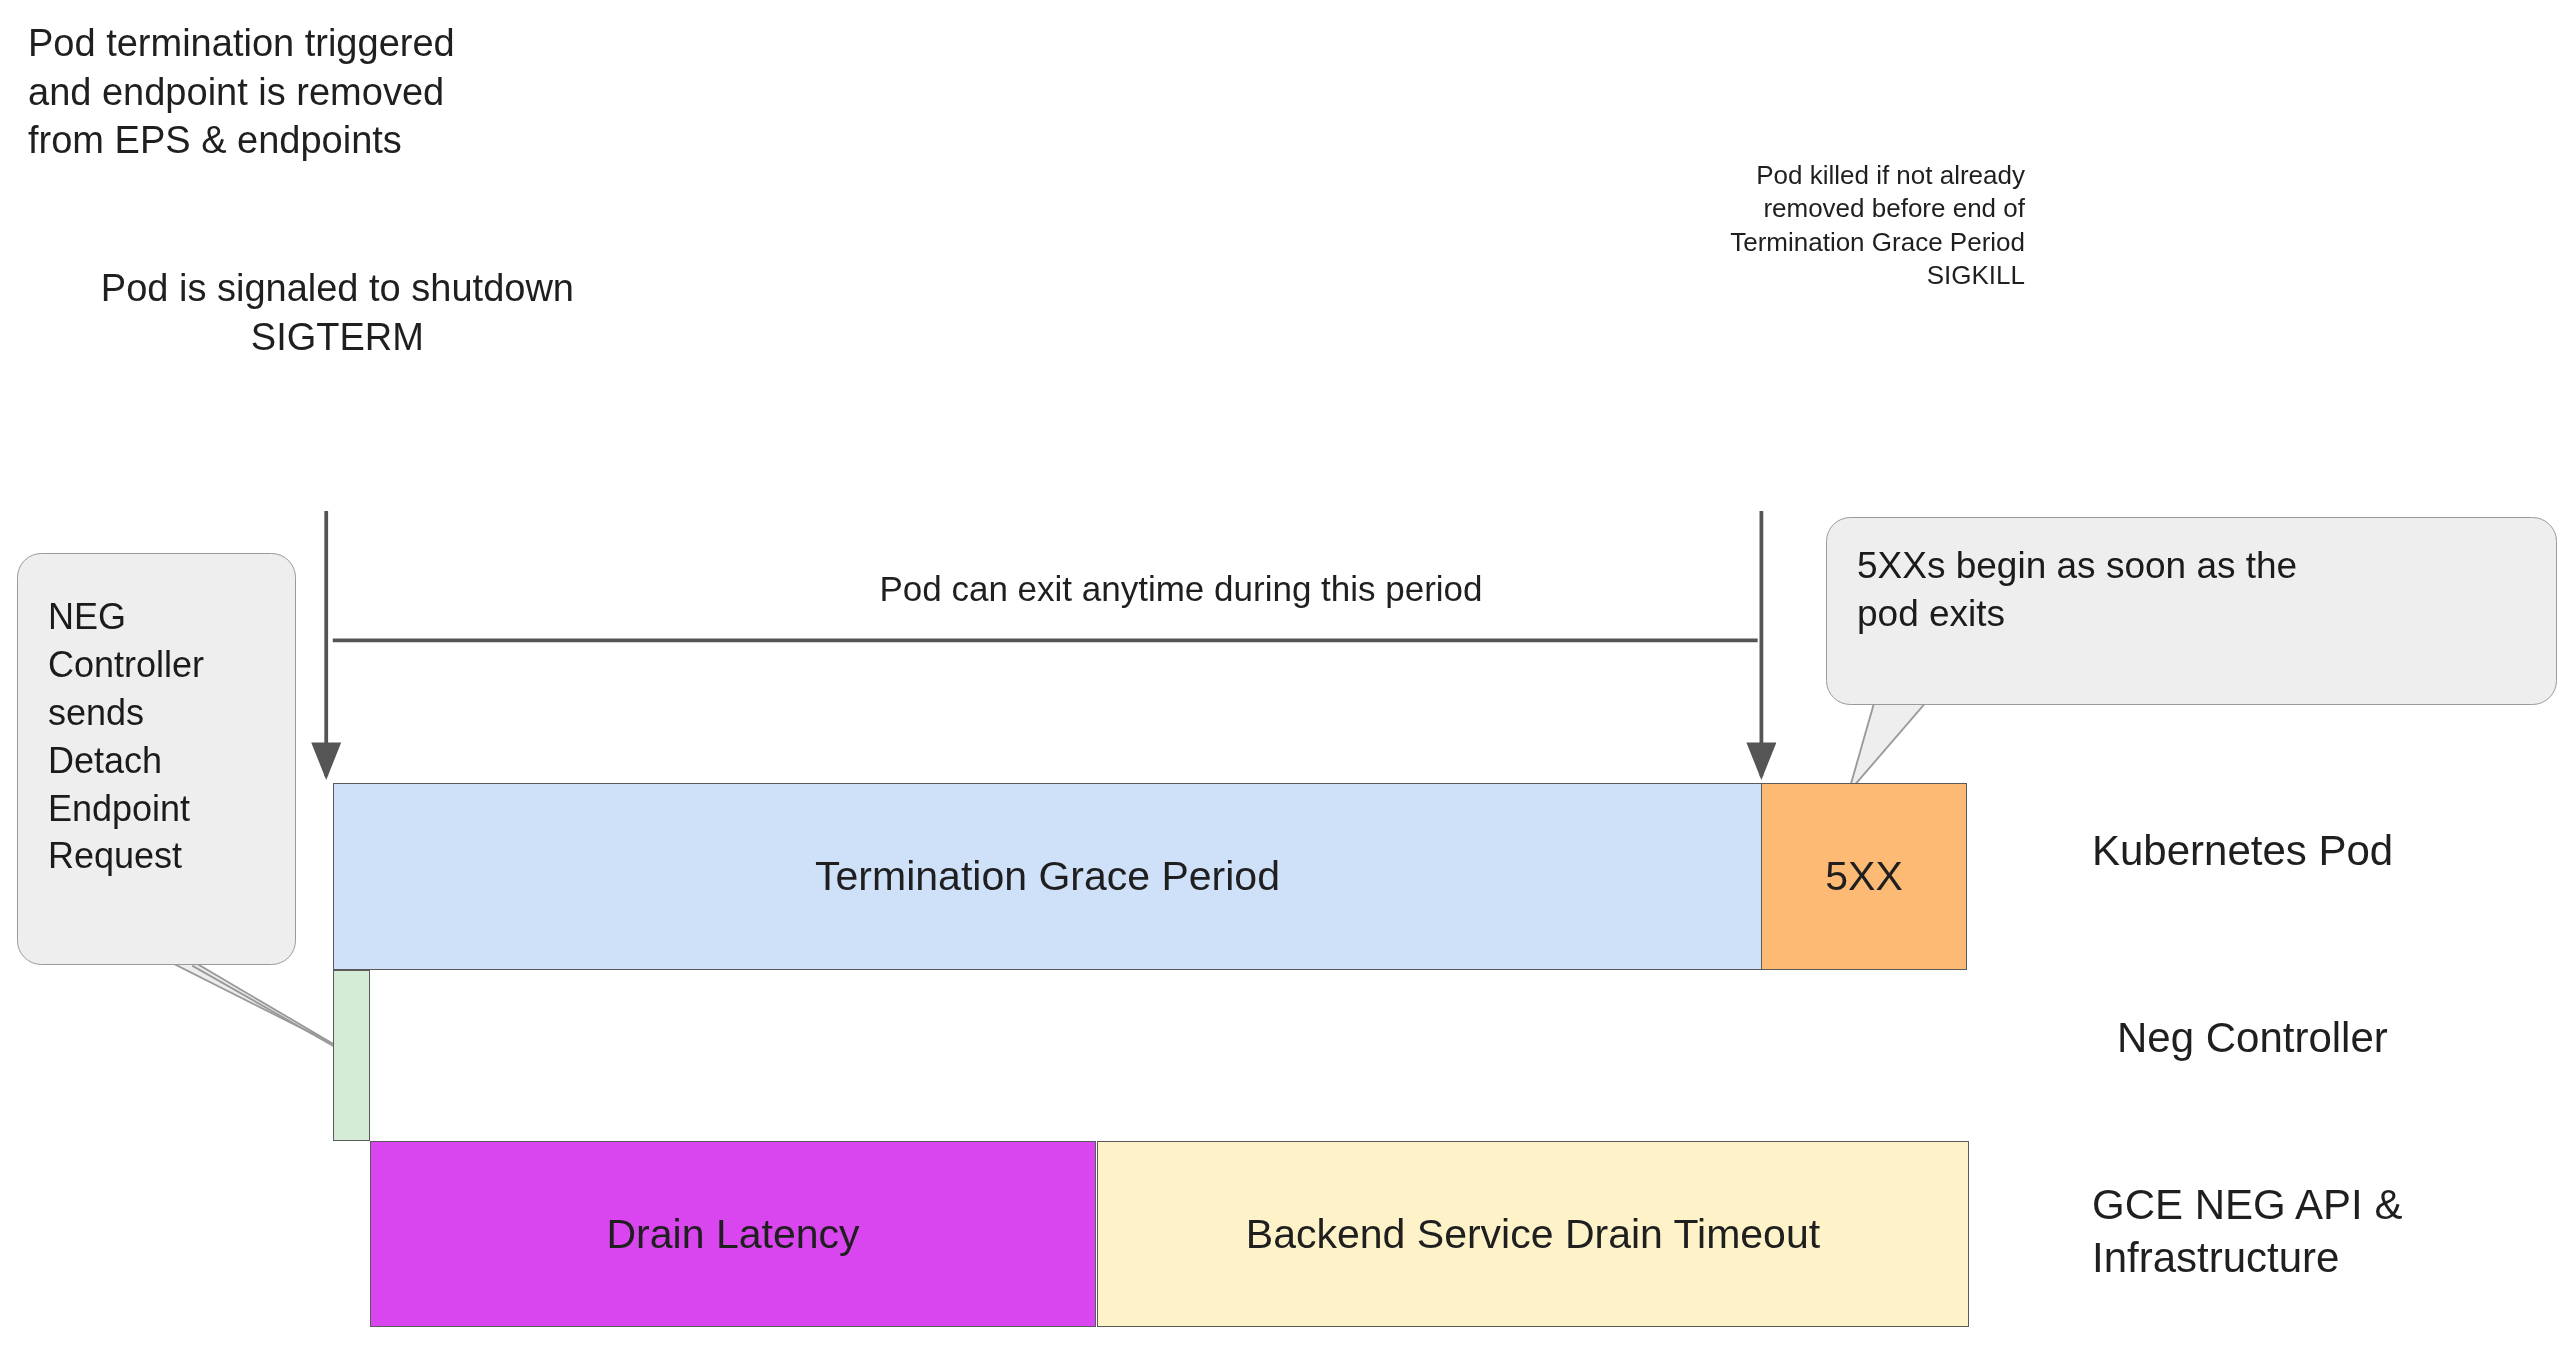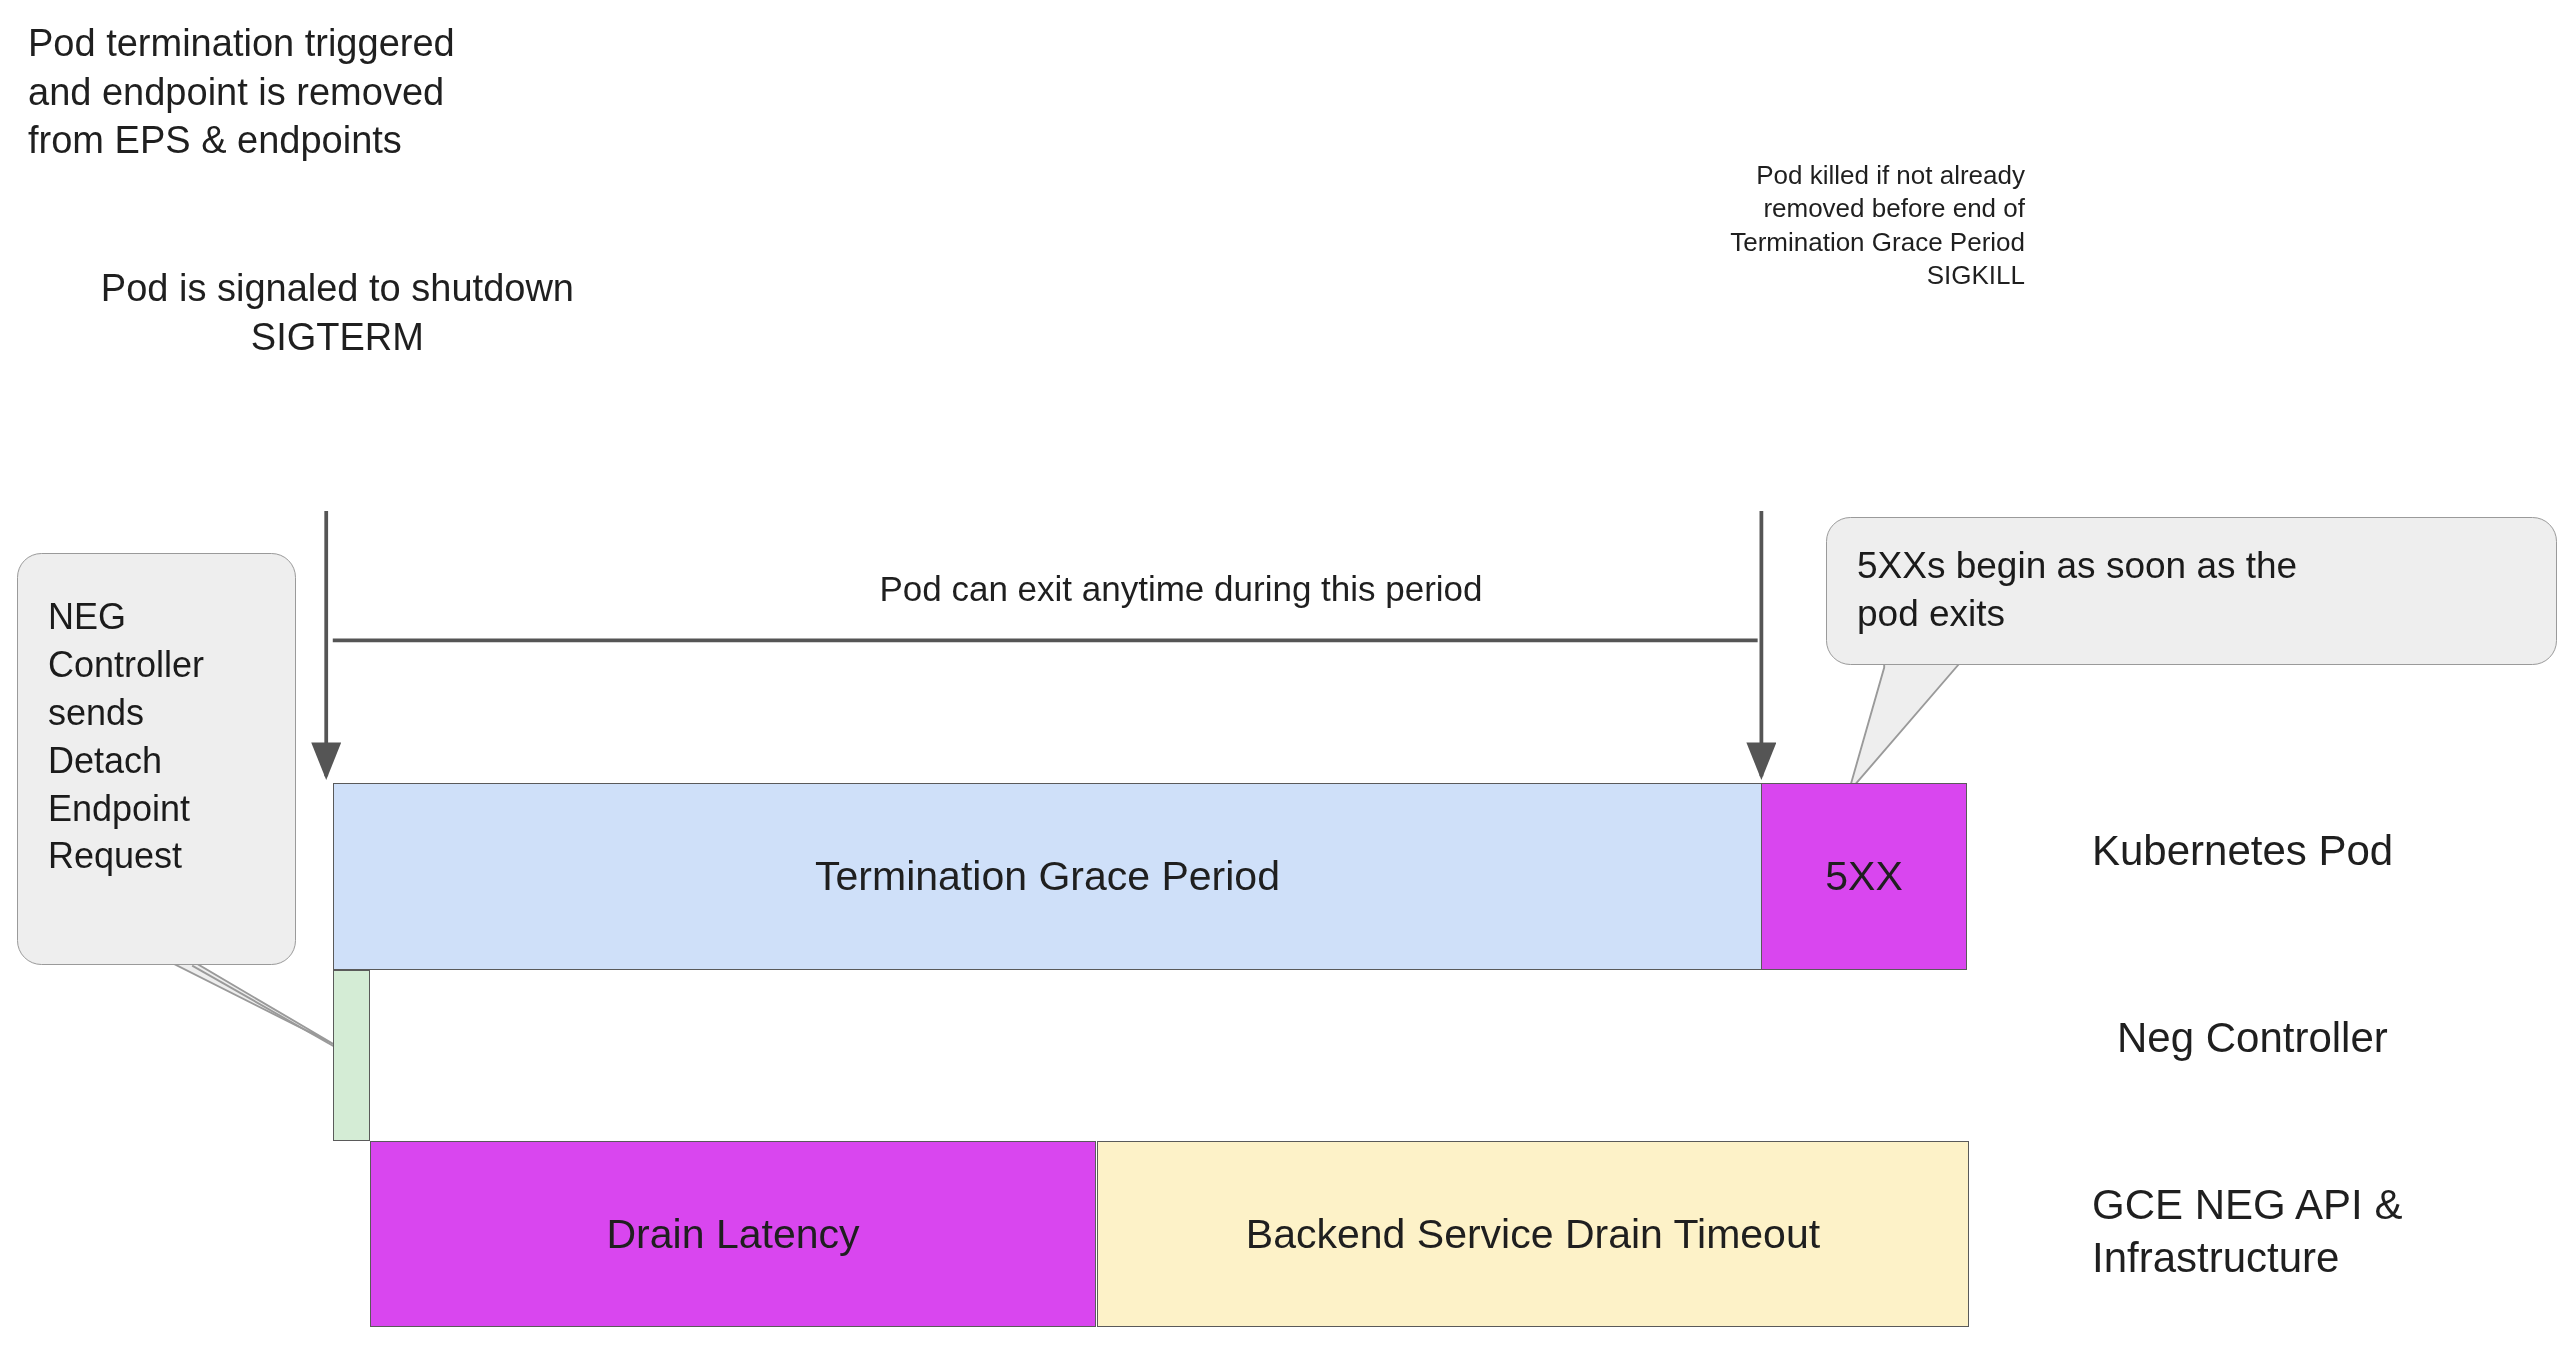--- a/index.html
+++ b/index.html
@@ -81,21 +81,21 @@
     top: 39px;
     width: 234px;
     font-size: 36px;
     line-height: 1.33;
     white-space: pre-line;
   }
   #callout-5xx {
     left: 1826px;
     top: 517px;
     width: 731px;
-    height: 148px;
+    height: 188px;
   }
   #callout-5xx .callout-text {
     position: absolute;
     left: 30px;
     top: 24.4px;
     width: 671px;
     font-size: 37px;
     line-height: 1.3;
     white-space: pre-line;
   }
@@ -119,21 +119,21 @@
     height: 187px;
     background: #cfe0f9;
     border: 1.9px solid #5a5a5a;
   }
   #bar-tgp .bar-label { font-size: 41px; }
   #bar-5xx {
     left: 1761px;
     top: 783px;
     width: 206px;
     height: 187px;
-    background: #d946ef;
+    background: #fdba74;
     border: 1.9px solid #5a5a5a;
   }
   #bar-5xx .bar-label { font-size: 41px; }
   #bar-neg {
     left: 333px;
     top: 970px;
     width: 37px;
     height: 171px;
     background: #d4ecd5;
     border: 1.9px solid #5a5a5a;

